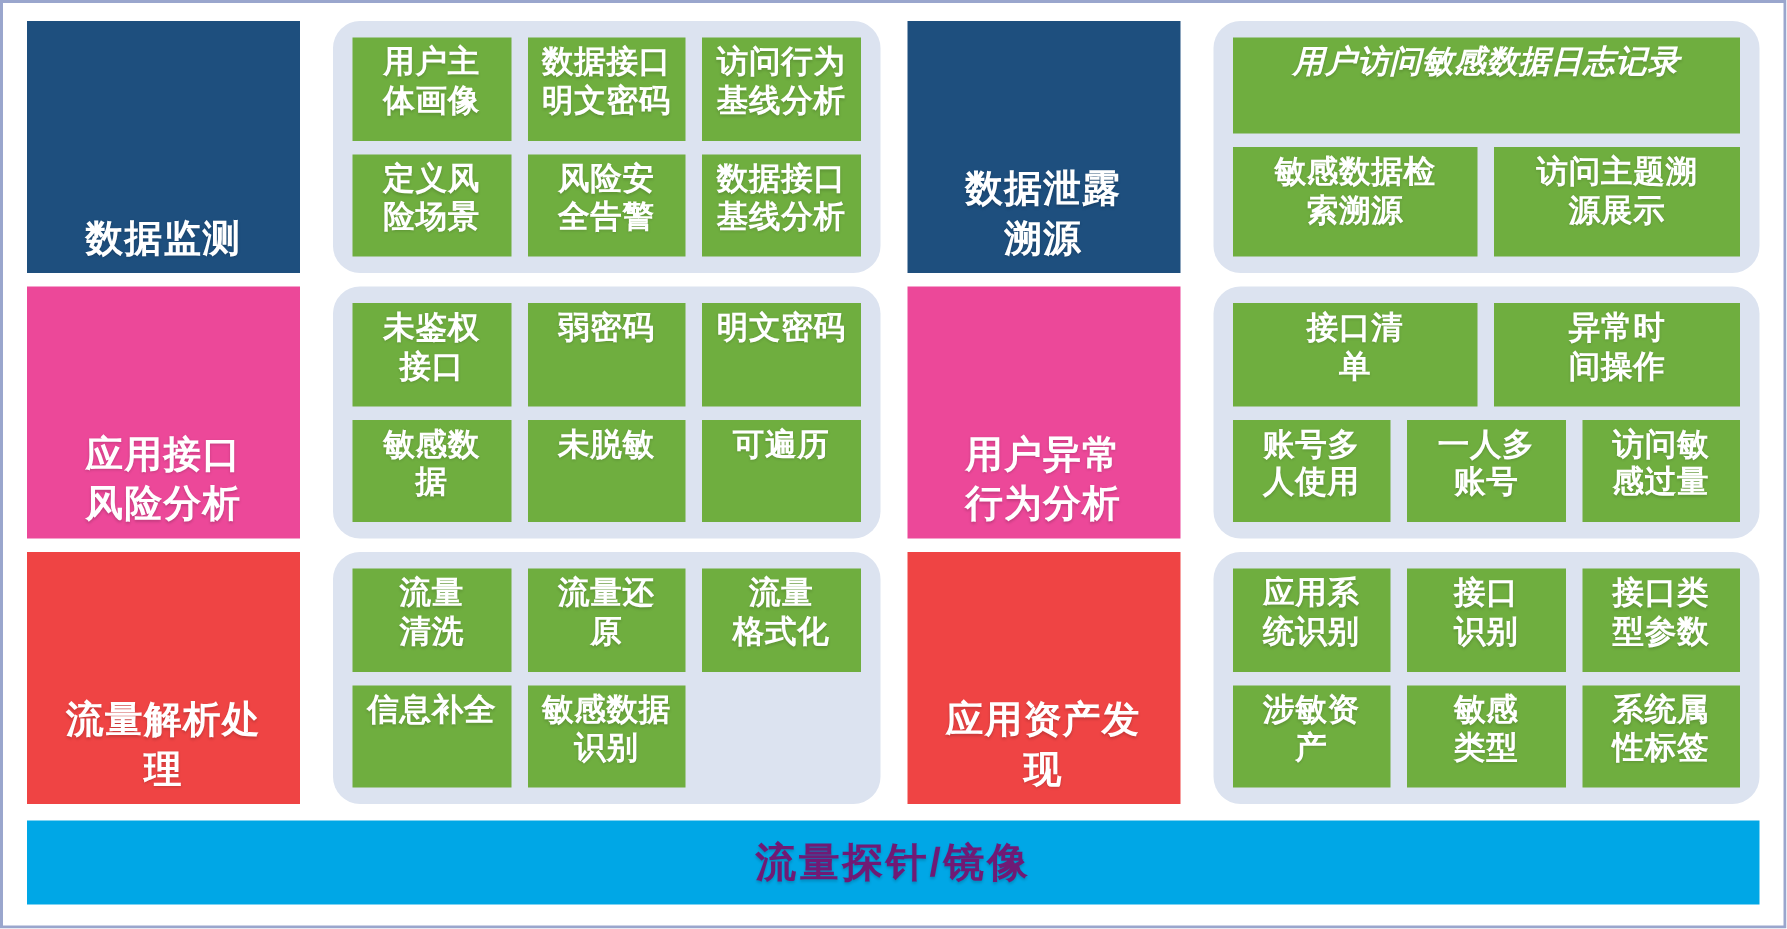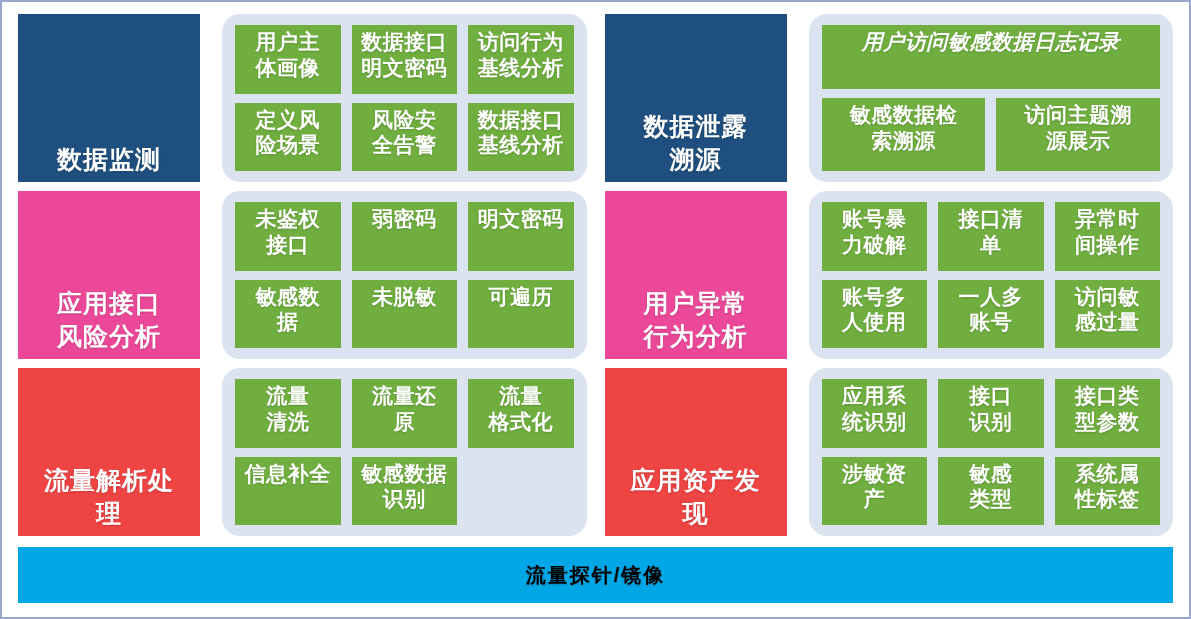--- a/index.html
+++ b/index.html
@@ -120,22 +120,22 @@
     pointer-events: none;
   }
 
   
   .panel.stacked .chip-row.single { flex: 0 0 44%; }
 
   
   .bottom-bar {
     flex: 0 0 56px;
     background: #00a7e6;
-    color: #000000;
-    font-size: 20px;
+    color: #701a75;
+    font-size: 27px;
     font-weight: bold;
     letter-spacing: 2px;
     display: flex;
     align-items: center;
     justify-content: center;
     text-shadow: 0 1px 2px rgba(0,0,0,0.18);
     margin-top: 2px;
   }
 </style>
 </head>
@@ -283,26 +283,20 @@
         <div class="cat blue">
           <div>
             <span>用户异常</span>
             <span>行为分析</span>
           </div>
         </div>
         <div class="panel">
           <div class="chip-row">
             <div class="chip">
               <div>
-                <span>账号暴</span><br>
-                <span>力破解</span>
-              </div>
-            </div>
-            <div class="chip">
-              <div>
                 <span>接口清</span><br>
                 <span>单</span>
               </div>
             </div>
             <div class="chip">
               <div>
                 <span>异常时</span><br>
                 <span>间操作</span>
               </div>
             </div>

